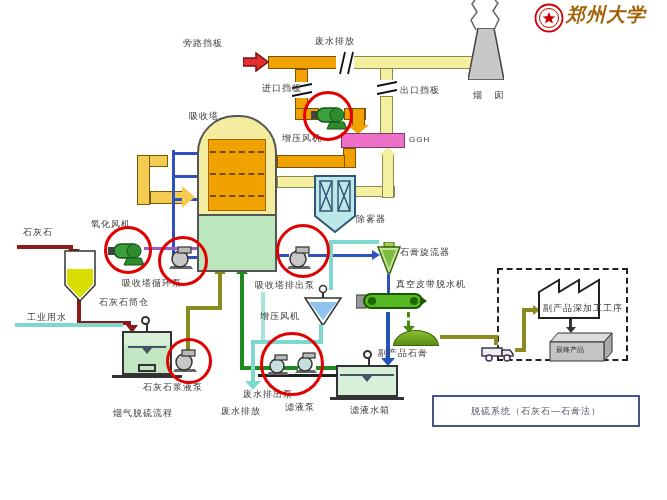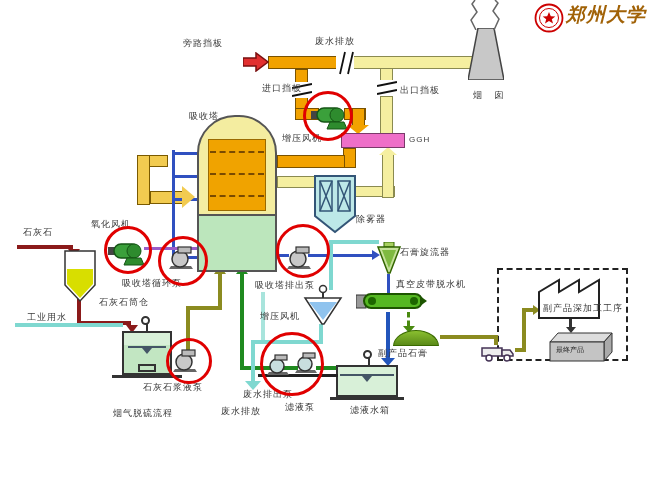--- a/index.html
+++ b/index.html
@@ -279,20 +279,23 @@
   <span class="lbl" style="left:243px;top:380px;margin-top:8px;">废水排出泵</span>
   <span class="lbl" style="left:221px;top:405px;">废水排放</span>
   <span class="lbl" style="left:285px;top:401px;">滤液泵</span>
   <span class="lbl" style="left:350px;top:404px;">滤液水箱</span>
   <span class="lbl" style="left:400px;top:246px;">石膏旋流器</span>
   <span class="lbl" style="left:396px;top:278px;">真空皮带脱水机</span>
   <span class="lbl" style="left:378px;top:347px;">副产品石膏</span>
   <span class="lbl" style="left:543px;top:302px;">副产品深加工工序</span>
   <span class="lbl" style="left:556px;top:345px;font-size:7px;letter-spacing:0;color:#222;">最终产品</span>
 
+  <div class="sysbox">
+    <span>脱硫系统（石灰石—石膏法）</span>
+  </div>
 
 
   <svg class="icon" style="left:534px;top:3px;z-index:45;" width="30" height="30" viewBox="0 0 30 30">
     <circle cx="15" cy="15" r="13.5" fill="#ffffff" stroke="#cc0000" stroke-width="1.8"></circle>
     <circle cx="15" cy="15" r="9.5" fill="#ffffff" stroke="#cc0000" stroke-width="1"></circle>
     <path d="M15 9 L16.8 13.2 L21.3 13.4 L17.8 16.2 L19 20.5 L15 18 L11 20.5 L12.2 16.2 L8.7 13.4 L13.2 13.2 Z" fill="#cc0000"></path>
   </svg>
   <span class="univ">郑州大学</span>
 
 

